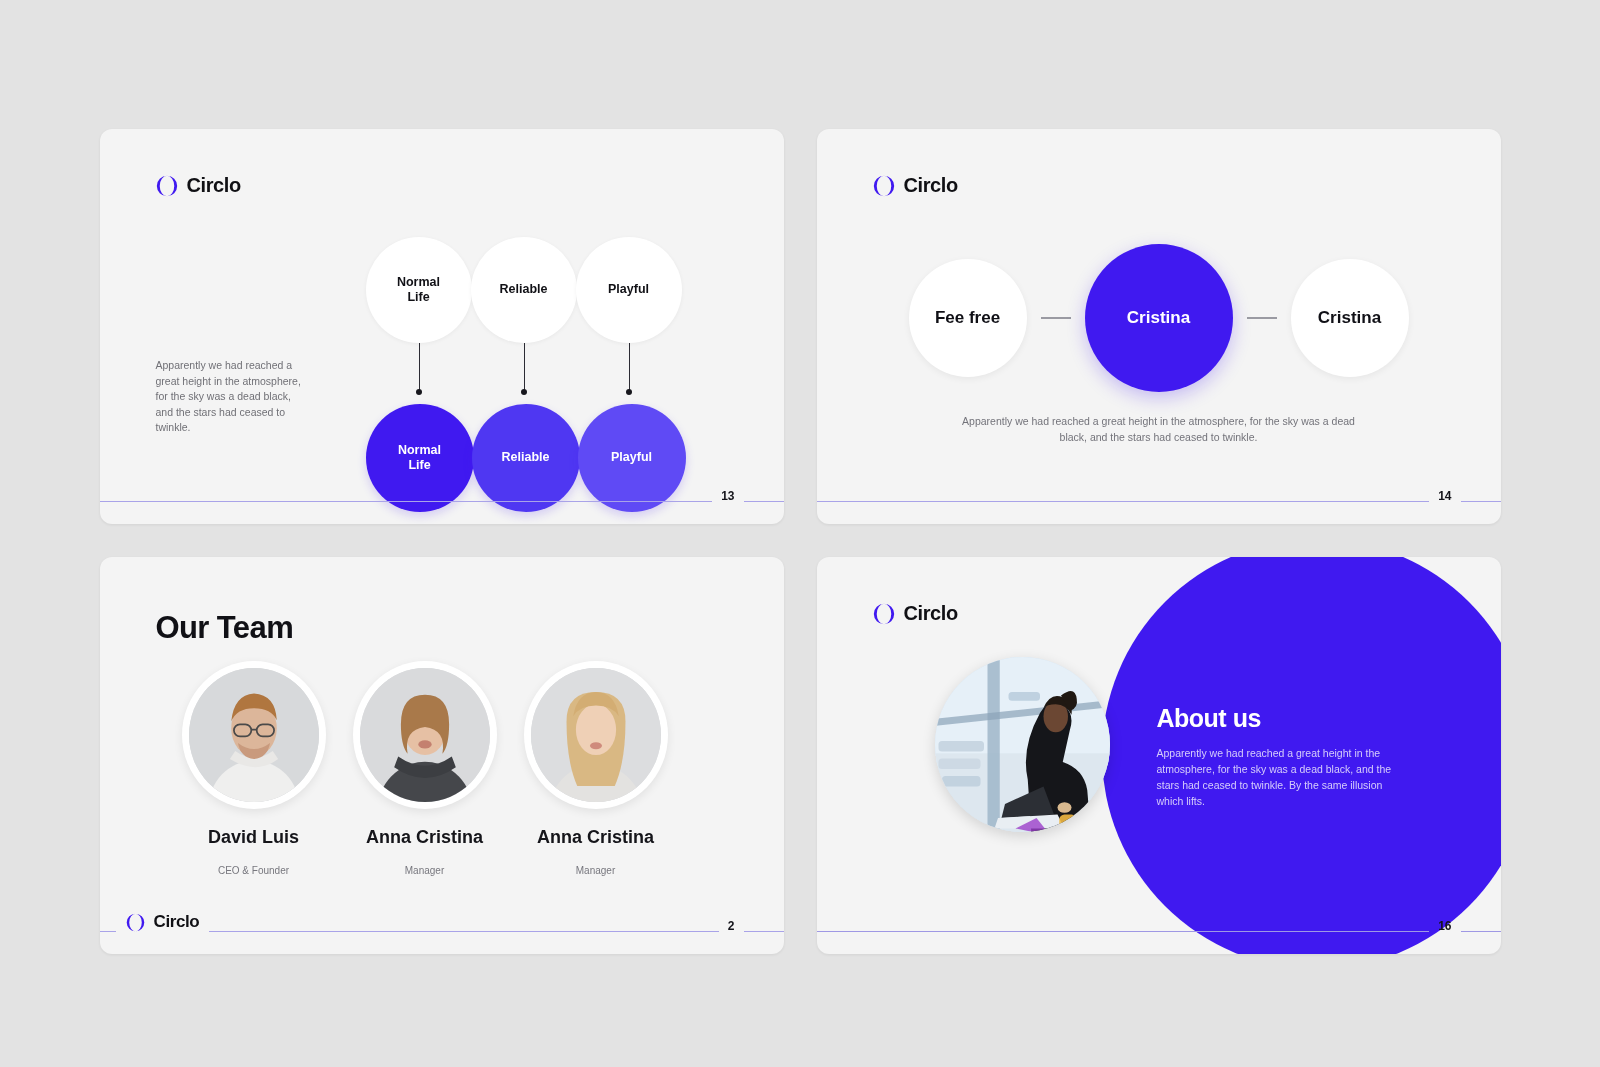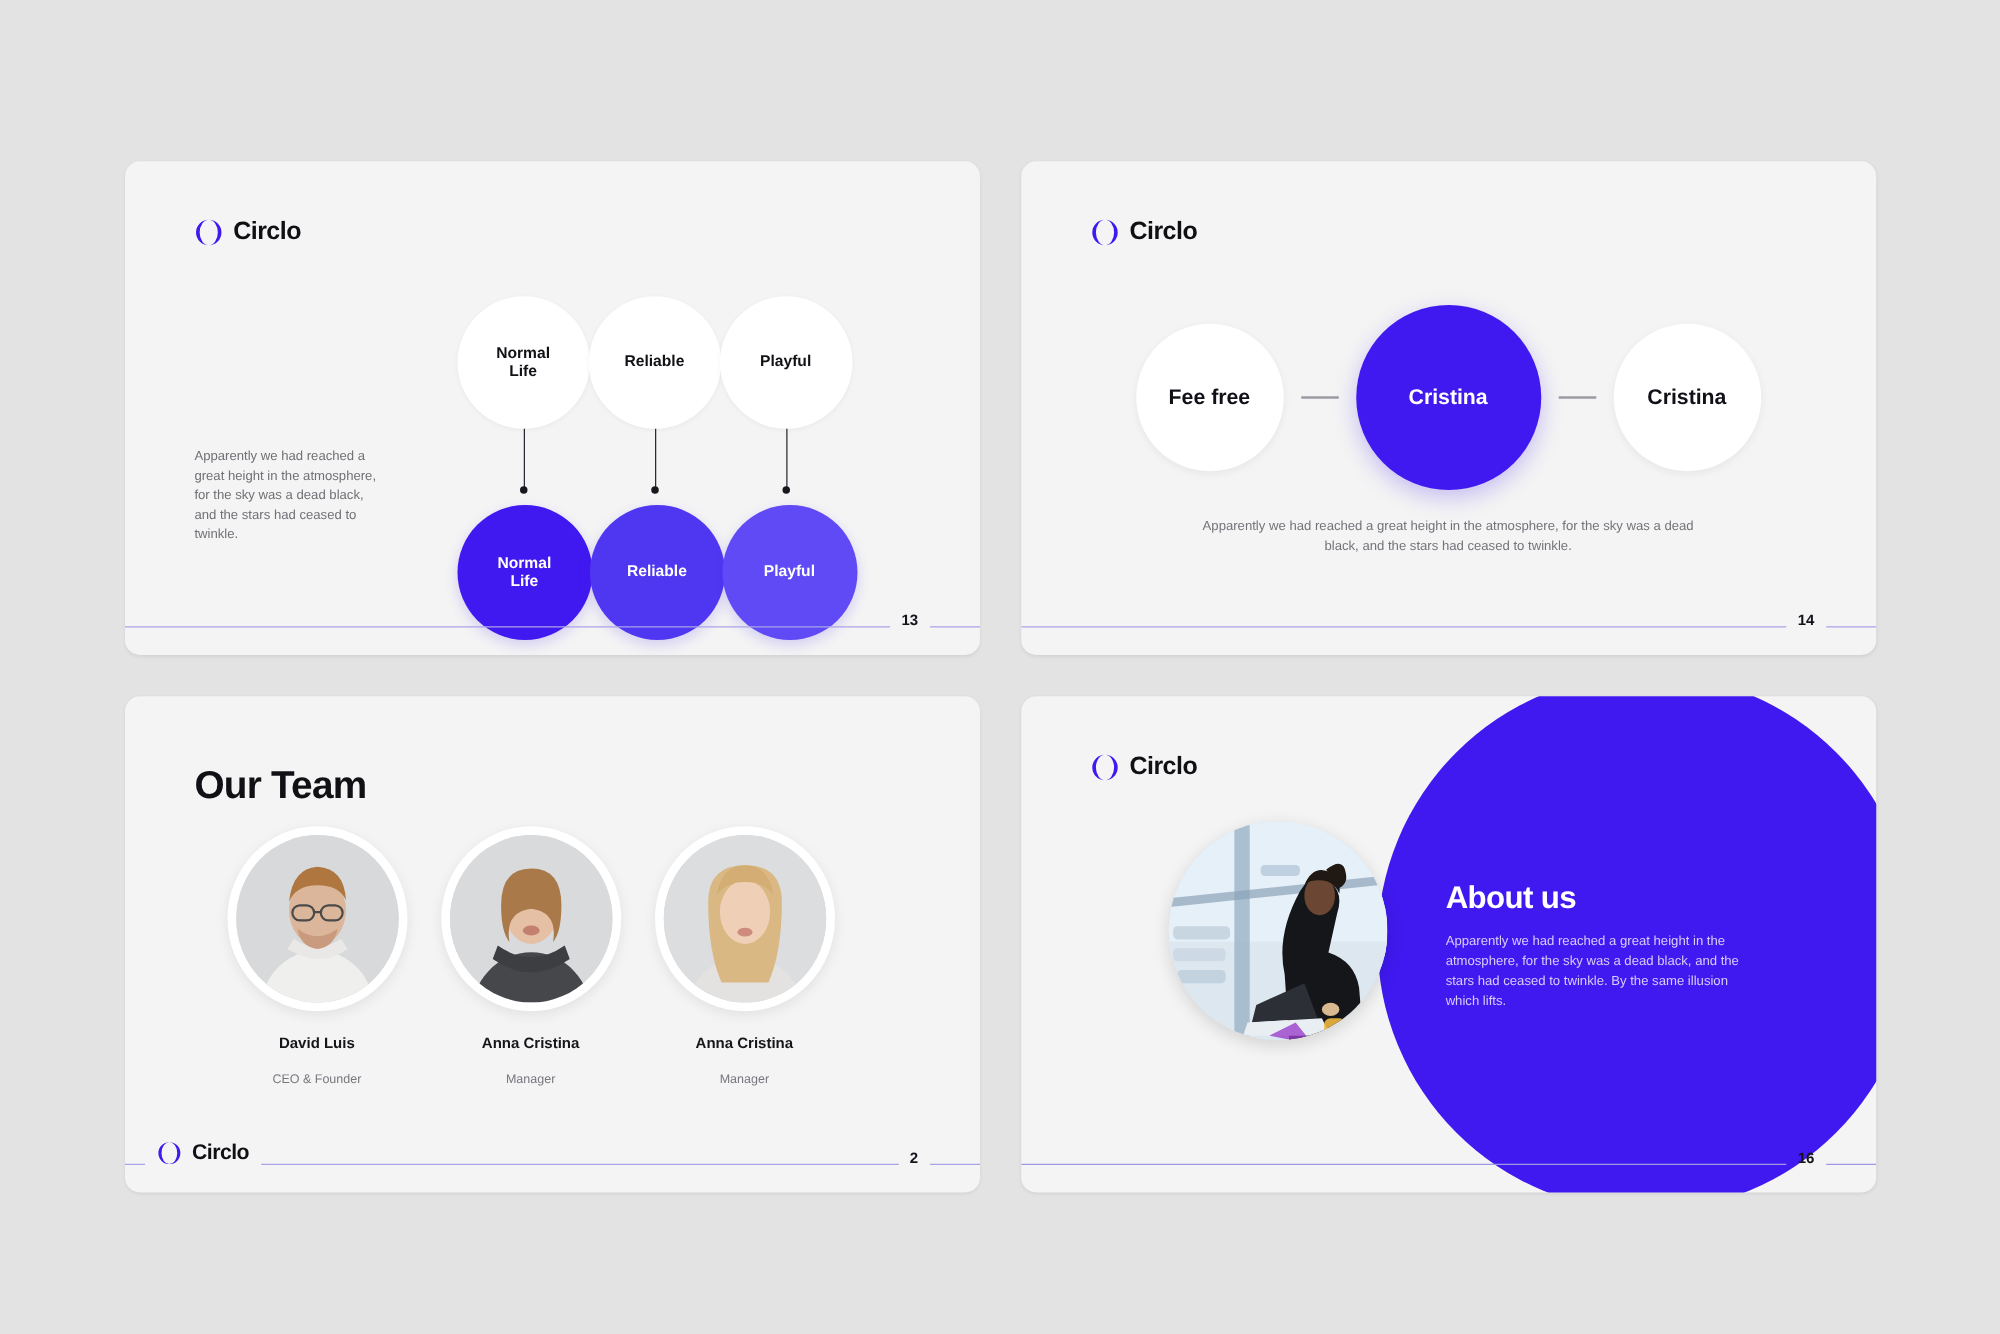--- a/index.html
+++ b/index.html
@@ -140,21 +140,21 @@
     width: 144px; height: 148px; border-radius: 50%;
     background: #ffffff; padding: 7px;
     box-shadow: 0 3px 10px rgba(0,0,0,0.08);
   }
   .avatar {
     width: 100%; height: 100%; border-radius: 50%;
     overflow: hidden; position: relative;
     background: #d9dbdd;
   }
   .member-name {
-    margin-top: 18px; font-size: 12px; font-weight: bold; color: #15151a;
+    margin-top: 18px; font-size: 18px; font-weight: bold; color: #15151a;
   }
   .member-role { margin-top: 17px; font-size: 10px; color: #77777e; }
 
   
   .s16 { background: #f4f4f4; }
   .s16-blob {
     position: absolute; border-radius: 50%;
     width: 430px; height: 430px;
     left: 285px; top: -18px;
   }

